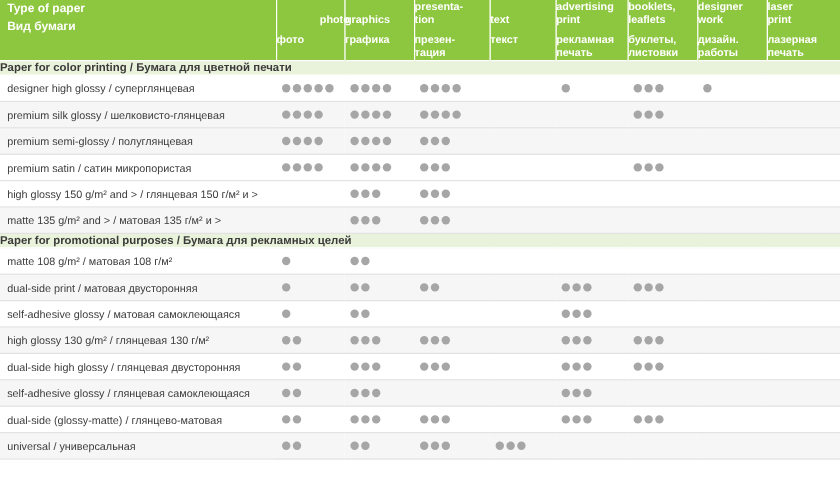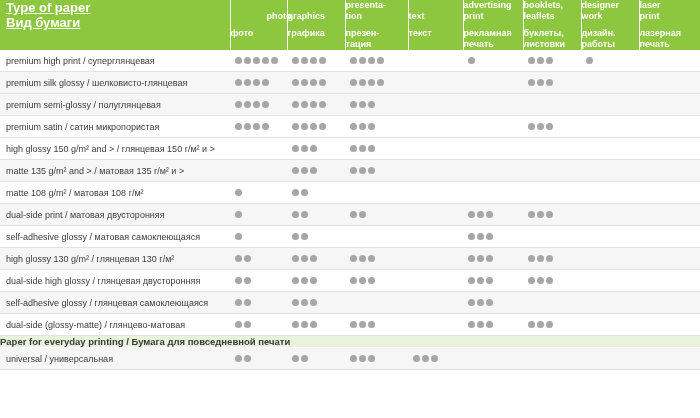--- a/index.html
+++ b/index.html
@@ -33,27 +33,26 @@
     background: #8dc63f;
     color: #ffffff;
     font-weight: bold;
     font-size: 9px;
     line-height: 11px;
     vertical-align: top;
     padding: 6px 4px 6px 4px;
     border-right: 1px solid #ffffff;
   }
   .head-row td.head-name {
-    font-size: 13px;
+    font-size: 10px;
     line-height: 15px;
     font-weight: bold;
     padding-left: 6px;
     vertical-align: top;
     width: 230px;
-    text-decoration: underline;
   }
   .head-name .en, .head-name .ru { display: block; }
   .head-col .en { display: block; }
   .head-col .ru { display: block; margin-top: 6px; }
   .head-row td:last-child { border-right: none; }
 
   
   .section-row td {
     background: #e9f2db;
     font-weight: bold;
@@ -150,22 +149,25 @@
             <span class="ru" style="white-space: pre-line;">дизайн.
 работы</span>
           </td>
           <td class="head-col">
             <span class="en" style="white-space: pre-line;">laser
 print</span>
             <span class="ru" style="white-space: pre-line;">лазерная
 печать</span>
           </td>
         </tr>
-        <tr class="data-row">
-          <td class="name">premium high print / суперглянцевая</td>
+        <tr class="section-row">
+          <td colspan="9">Paper for color printing / Бумага для цветной печати</td>
+        </tr>
+        <tr class="data-row">
+          <td class="name">designer high glossy / суперглянцевая</td>
           <td class="cell"><span class="dots"><span class="dot" style="background: rgb(166, 166, 166);"></span><span class="dot" style="background: rgb(166, 166, 166);"></span><span class="dot" style="background: rgb(166, 166, 166);"></span><span class="dot" style="background: rgb(166, 166, 166);"></span><span class="dot" style="background: rgb(166, 166, 166);"></span></span></td>
           <td class="cell"><span class="dots"><span class="dot" style="background: rgb(166, 166, 166);"></span><span class="dot" style="background: rgb(166, 166, 166);"></span><span class="dot" style="background: rgb(166, 166, 166);"></span><span class="dot" style="background: rgb(166, 166, 166);"></span></span></td>
           <td class="cell"><span class="dots"><span class="dot" style="background: rgb(166, 166, 166);"></span><span class="dot" style="background: rgb(166, 166, 166);"></span><span class="dot" style="background: rgb(166, 166, 166);"></span><span class="dot" style="background: rgb(166, 166, 166);"></span></span></td>
           <td class="cell"><span class="dots"></span></td>
           <td class="cell"><span class="dots"><span class="dot" style="background: rgb(166, 166, 166);"></span></span></td>
           <td class="cell"><span class="dots"><span class="dot" style="background: rgb(166, 166, 166);"></span><span class="dot" style="background: rgb(166, 166, 166);"></span><span class="dot" style="background: rgb(166, 166, 166);"></span></span></td>
           <td class="cell"><span class="dots"><span class="dot" style="background: rgb(166, 166, 166);"></span></span></td>
           <td class="cell"><span class="dots"></span></td>
         </tr>
         <tr class="data-row alt">
@@ -216,20 +218,23 @@
           <td class="name">matte 135 g/m² and &gt; / матовая 135 г/м² и &gt;</td>
           <td class="cell"><span class="dots"></span></td>
           <td class="cell"><span class="dots"><span class="dot" style="background: rgb(166, 166, 166);"></span><span class="dot" style="background: rgb(166, 166, 166);"></span><span class="dot" style="background: rgb(166, 166, 166);"></span></span></td>
           <td class="cell"><span class="dots"><span class="dot" style="background: rgb(166, 166, 166);"></span><span class="dot" style="background: rgb(166, 166, 166);"></span><span class="dot" style="background: rgb(166, 166, 166);"></span></span></td>
           <td class="cell"><span class="dots"></span></td>
           <td class="cell"><span class="dots"></span></td>
           <td class="cell"><span class="dots"></span></td>
           <td class="cell"><span class="dots"></span></td>
           <td class="cell"><span class="dots"></span></td>
         </tr>
+        <tr class="section-row">
+          <td colspan="9">Paper for promotional purposes / Бумага для рекламных целей</td>
+        </tr>
         <tr class="data-row">
           <td class="name">matte 108 g/m² / матовая 108 г/м²</td>
           <td class="cell"><span class="dots"><span class="dot" style="background: rgb(166, 166, 166);"></span></span></td>
           <td class="cell"><span class="dots"><span class="dot" style="background: rgb(166, 166, 166);"></span><span class="dot" style="background: rgb(166, 166, 166);"></span></span></td>
           <td class="cell"><span class="dots"></span></td>
           <td class="cell"><span class="dots"></span></td>
           <td class="cell"><span class="dots"></span></td>
           <td class="cell"><span class="dots"></span></td>
           <td class="cell"><span class="dots"></span></td>
           <td class="cell"><span class="dots"></span></td>
@@ -292,23 +297,20 @@
         <tr class="data-row">
           <td class="name">dual-side (glossy-matte) / глянцево-матовая</td>
           <td class="cell"><span class="dots"><span class="dot" style="background: rgb(166, 166, 166);"></span><span class="dot" style="background: rgb(166, 166, 166);"></span></span></td>
           <td class="cell"><span class="dots"><span class="dot" style="background: rgb(166, 166, 166);"></span><span class="dot" style="background: rgb(166, 166, 166);"></span><span class="dot" style="background: rgb(166, 166, 166);"></span></span></td>
           <td class="cell"><span class="dots"><span class="dot" style="background: rgb(166, 166, 166);"></span><span class="dot" style="background: rgb(166, 166, 166);"></span><span class="dot" style="background: rgb(166, 166, 166);"></span></span></td>
           <td class="cell"><span class="dots"></span></td>
           <td class="cell"><span class="dots"><span class="dot" style="background: rgb(166, 166, 166);"></span><span class="dot" style="background: rgb(166, 166, 166);"></span><span class="dot" style="background: rgb(166, 166, 166);"></span></span></td>
           <td class="cell"><span class="dots"><span class="dot" style="background: rgb(166, 166, 166);"></span><span class="dot" style="background: rgb(166, 166, 166);"></span><span class="dot" style="background: rgb(166, 166, 166);"></span></span></td>
           <td class="cell"><span class="dots"></span></td>
           <td class="cell"><span class="dots"></span></td>
-        </tr>
-        <tr class="section-row">
-          <td colspan="9">Paper for everyday printing / Бумага для повседневной печати</td>
         </tr>
         <tr class="data-row alt">
           <td class="name">universal / универсальная</td>
           <td class="cell"><span class="dots"><span class="dot" style="background: rgb(166, 166, 166);"></span><span class="dot" style="background: rgb(166, 166, 166);"></span></span></td>
           <td class="cell"><span class="dots"><span class="dot" style="background: rgb(166, 166, 166);"></span><span class="dot" style="background: rgb(166, 166, 166);"></span></span></td>
           <td class="cell"><span class="dots"><span class="dot" style="background: rgb(166, 166, 166);"></span><span class="dot" style="background: rgb(166, 166, 166);"></span><span class="dot" style="background: rgb(166, 166, 166);"></span></span></td>
           <td class="cell"><span class="dots"><span class="dot" style="background: rgb(166, 166, 166);"></span><span class="dot" style="background: rgb(166, 166, 166);"></span><span class="dot" style="background: rgb(166, 166, 166);"></span></span></td>
           <td class="cell"><span class="dots"></span></td>
           <td class="cell"><span class="dots"></span></td>
           <td class="cell"><span class="dots"></span></td>

